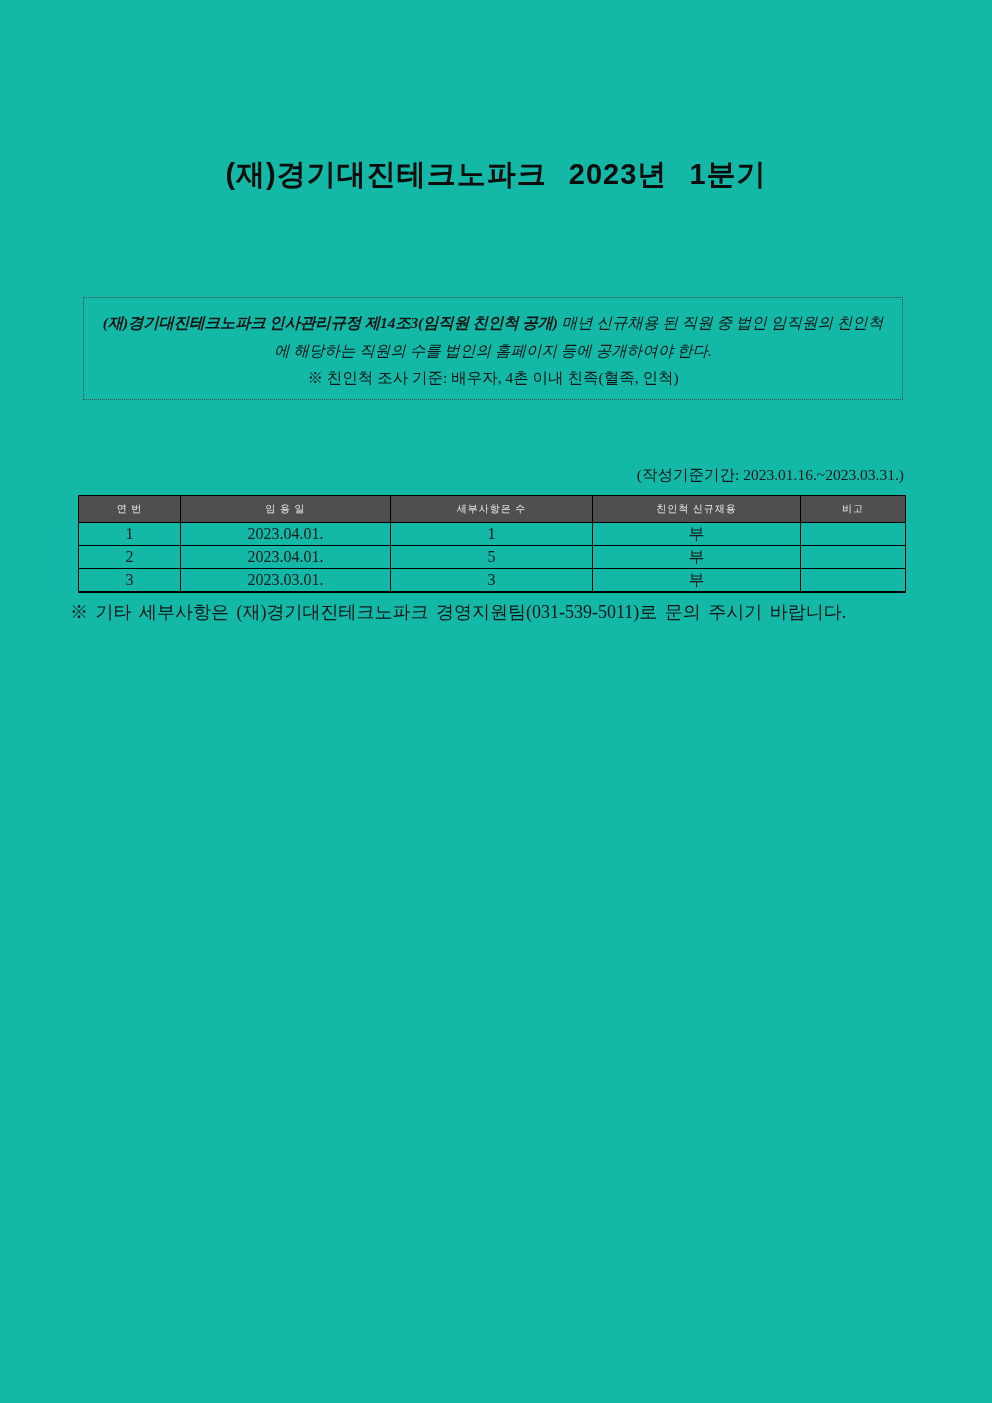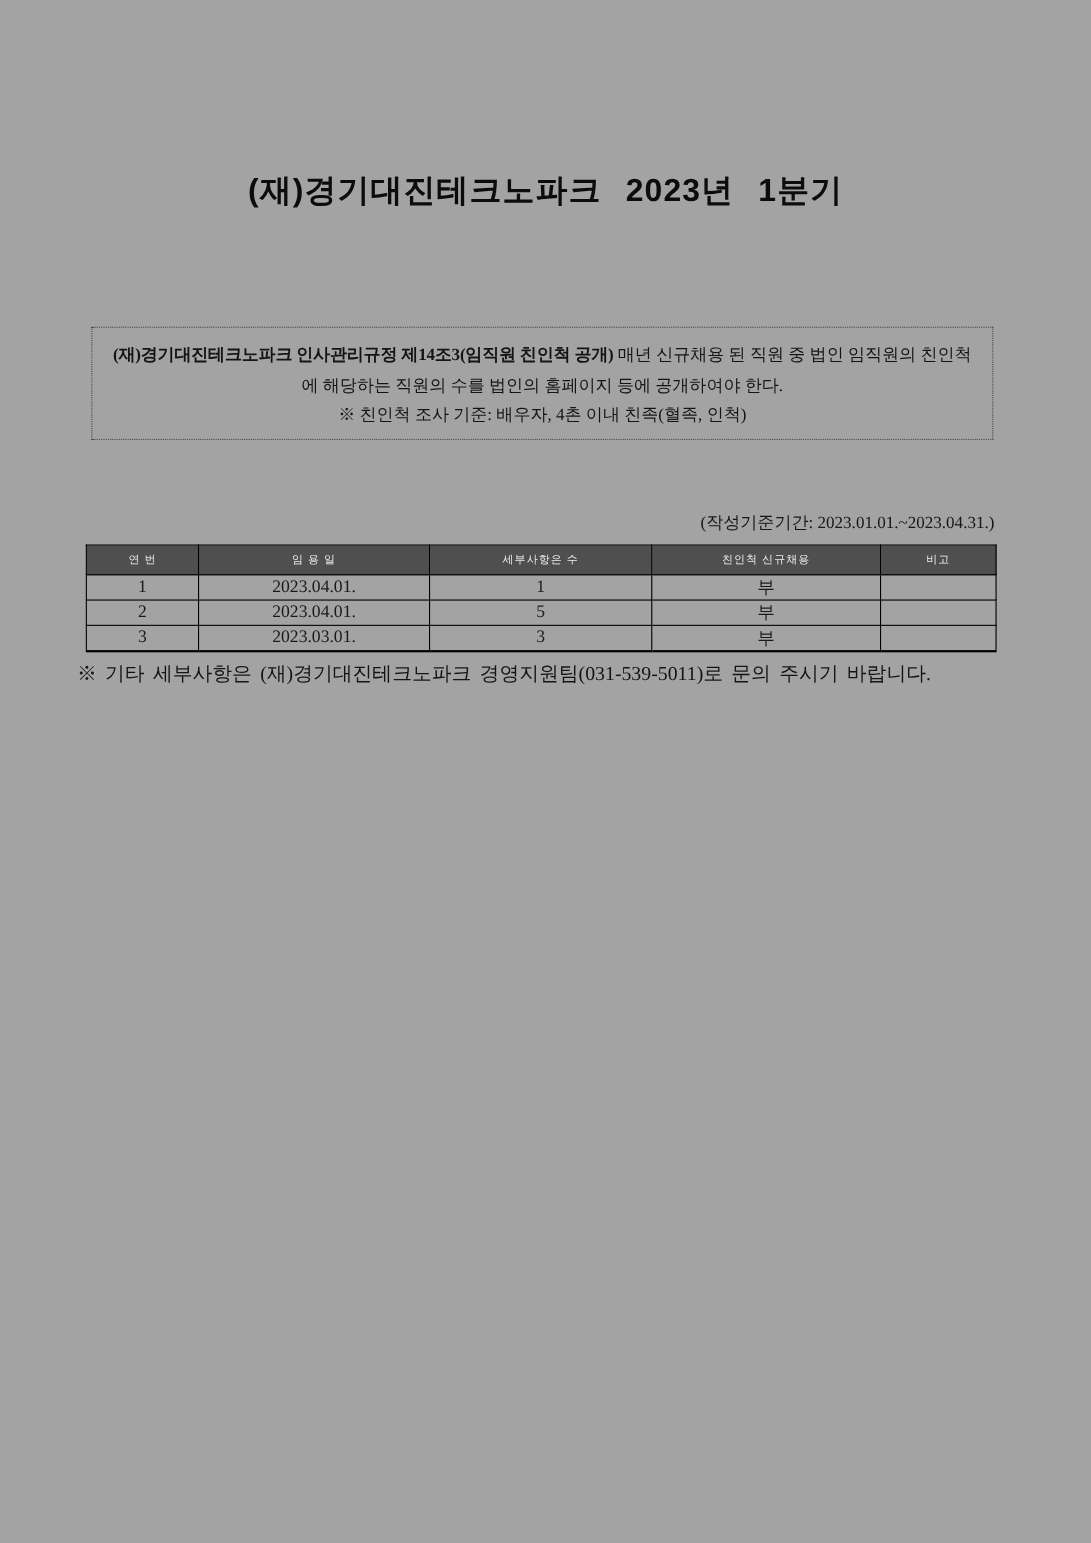--- a/index.html
+++ b/index.html
@@ -4,21 +4,21 @@
 <style>
   html, body {
     margin: 0;
     padding: 0;
     background: #ffffff;
   }
   .page {
     position: relative;
     width: 992px;
     height: 1403px;
-    background: #a3a3a3;
+    background: #14b8a6;
     font-family: "Liberation Serif", "DejaVu Serif", serif;
     color: #111111;
     overflow: hidden;
   }
 
   
   .title-block {
     position: absolute;
     top: 152px;
     left: 0;
@@ -47,20 +47,21 @@
     font-size: 15.5px;
     line-height: 27.5px;
     color: #141414;
   }
   .notice-box p {
     margin: 0;
     text-align: center;
   }
   .notice-para {
     text-align: justify;
+    font-style: italic;
   }
   .notice-lead {
     font-weight: 700;
     letter-spacing: -0.2px;
   }
 
   
   .period-caption {
     position: absolute;
     top: 465px;
@@ -125,21 +126,21 @@
 
   <div class="title-block">
     <div>(재)경기대진테크노파크 2023년 1분기</div>
   </div>
 
   <div class="notice-box">
     <p class="notice-para"><b class="notice-lead">(재)경기대진테크노파크 인사관리규정 제14조3(임직원 친인척 공개)</b> <span>매년 신규채용 된 직원 중 법인 임직원의 친인척에 해당하는 직원의 수를 법인의 홈페이지 등에 공개하여야 한다.</span></p>
     <p>※ 친인척 조사 기준: 배우자, 4촌 이내 친족(혈족, 인척)</p>
   </div>
 
-  <div class="period-caption">(작성기준기간: 2023.01.01.~2023.04.31.)</div>
+  <div class="period-caption">(작성기준기간: 2023.01.16.~2023.03.31.)</div>
 
   <table class="roster-table">
     <colgroup>
       <col class="col-no">
       <col class="col-date">
       <col class="col-count">
       <col class="col-fact">
       <col class="col-note">
     </colgroup>
     <thead>

